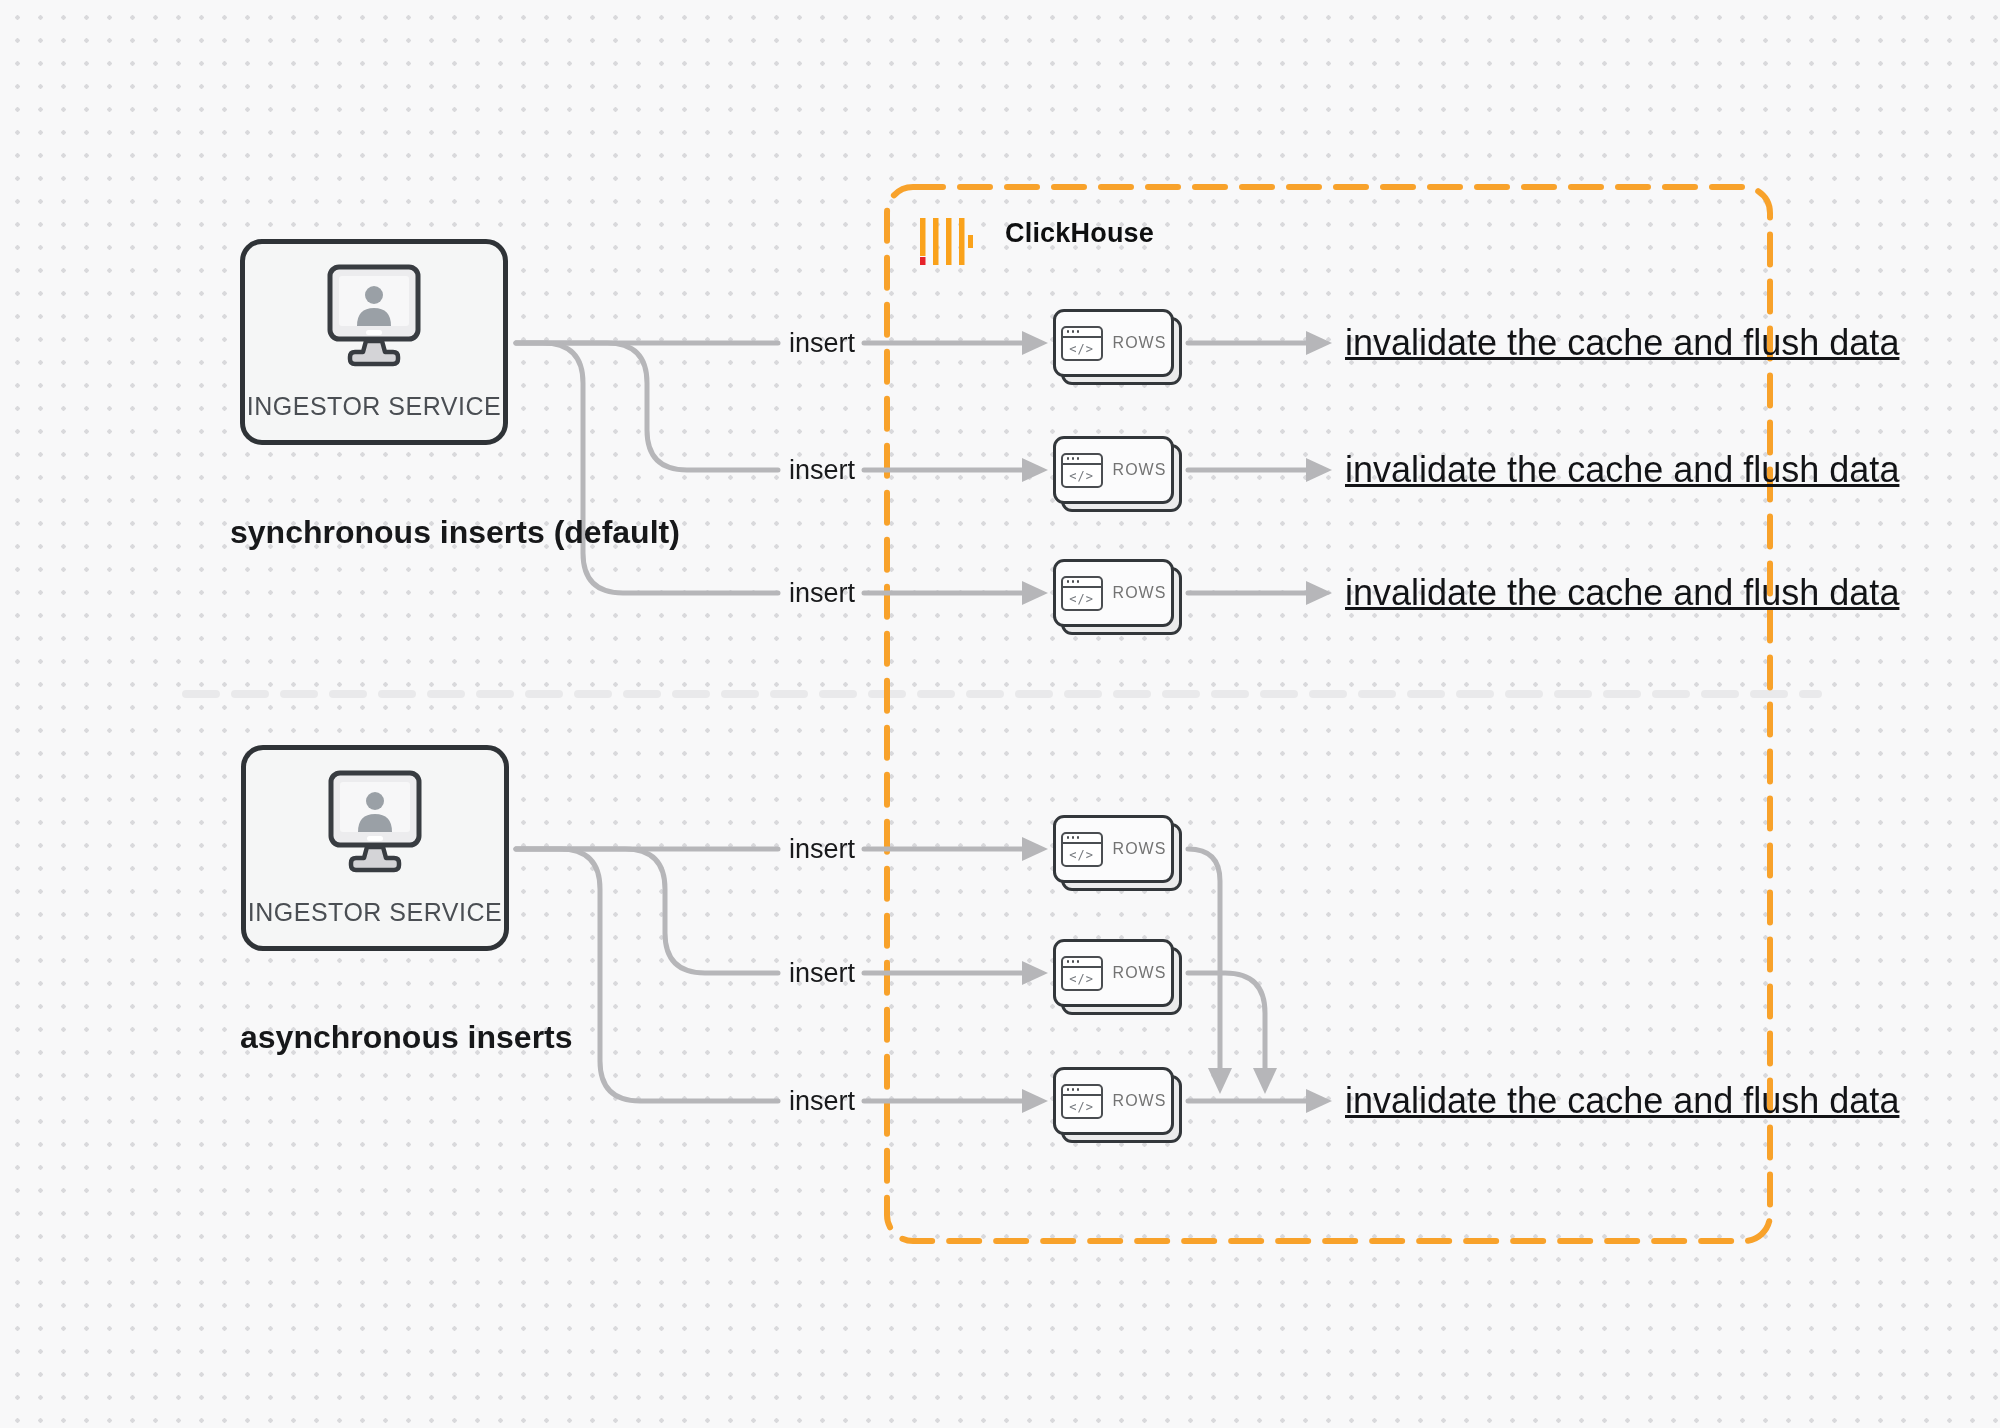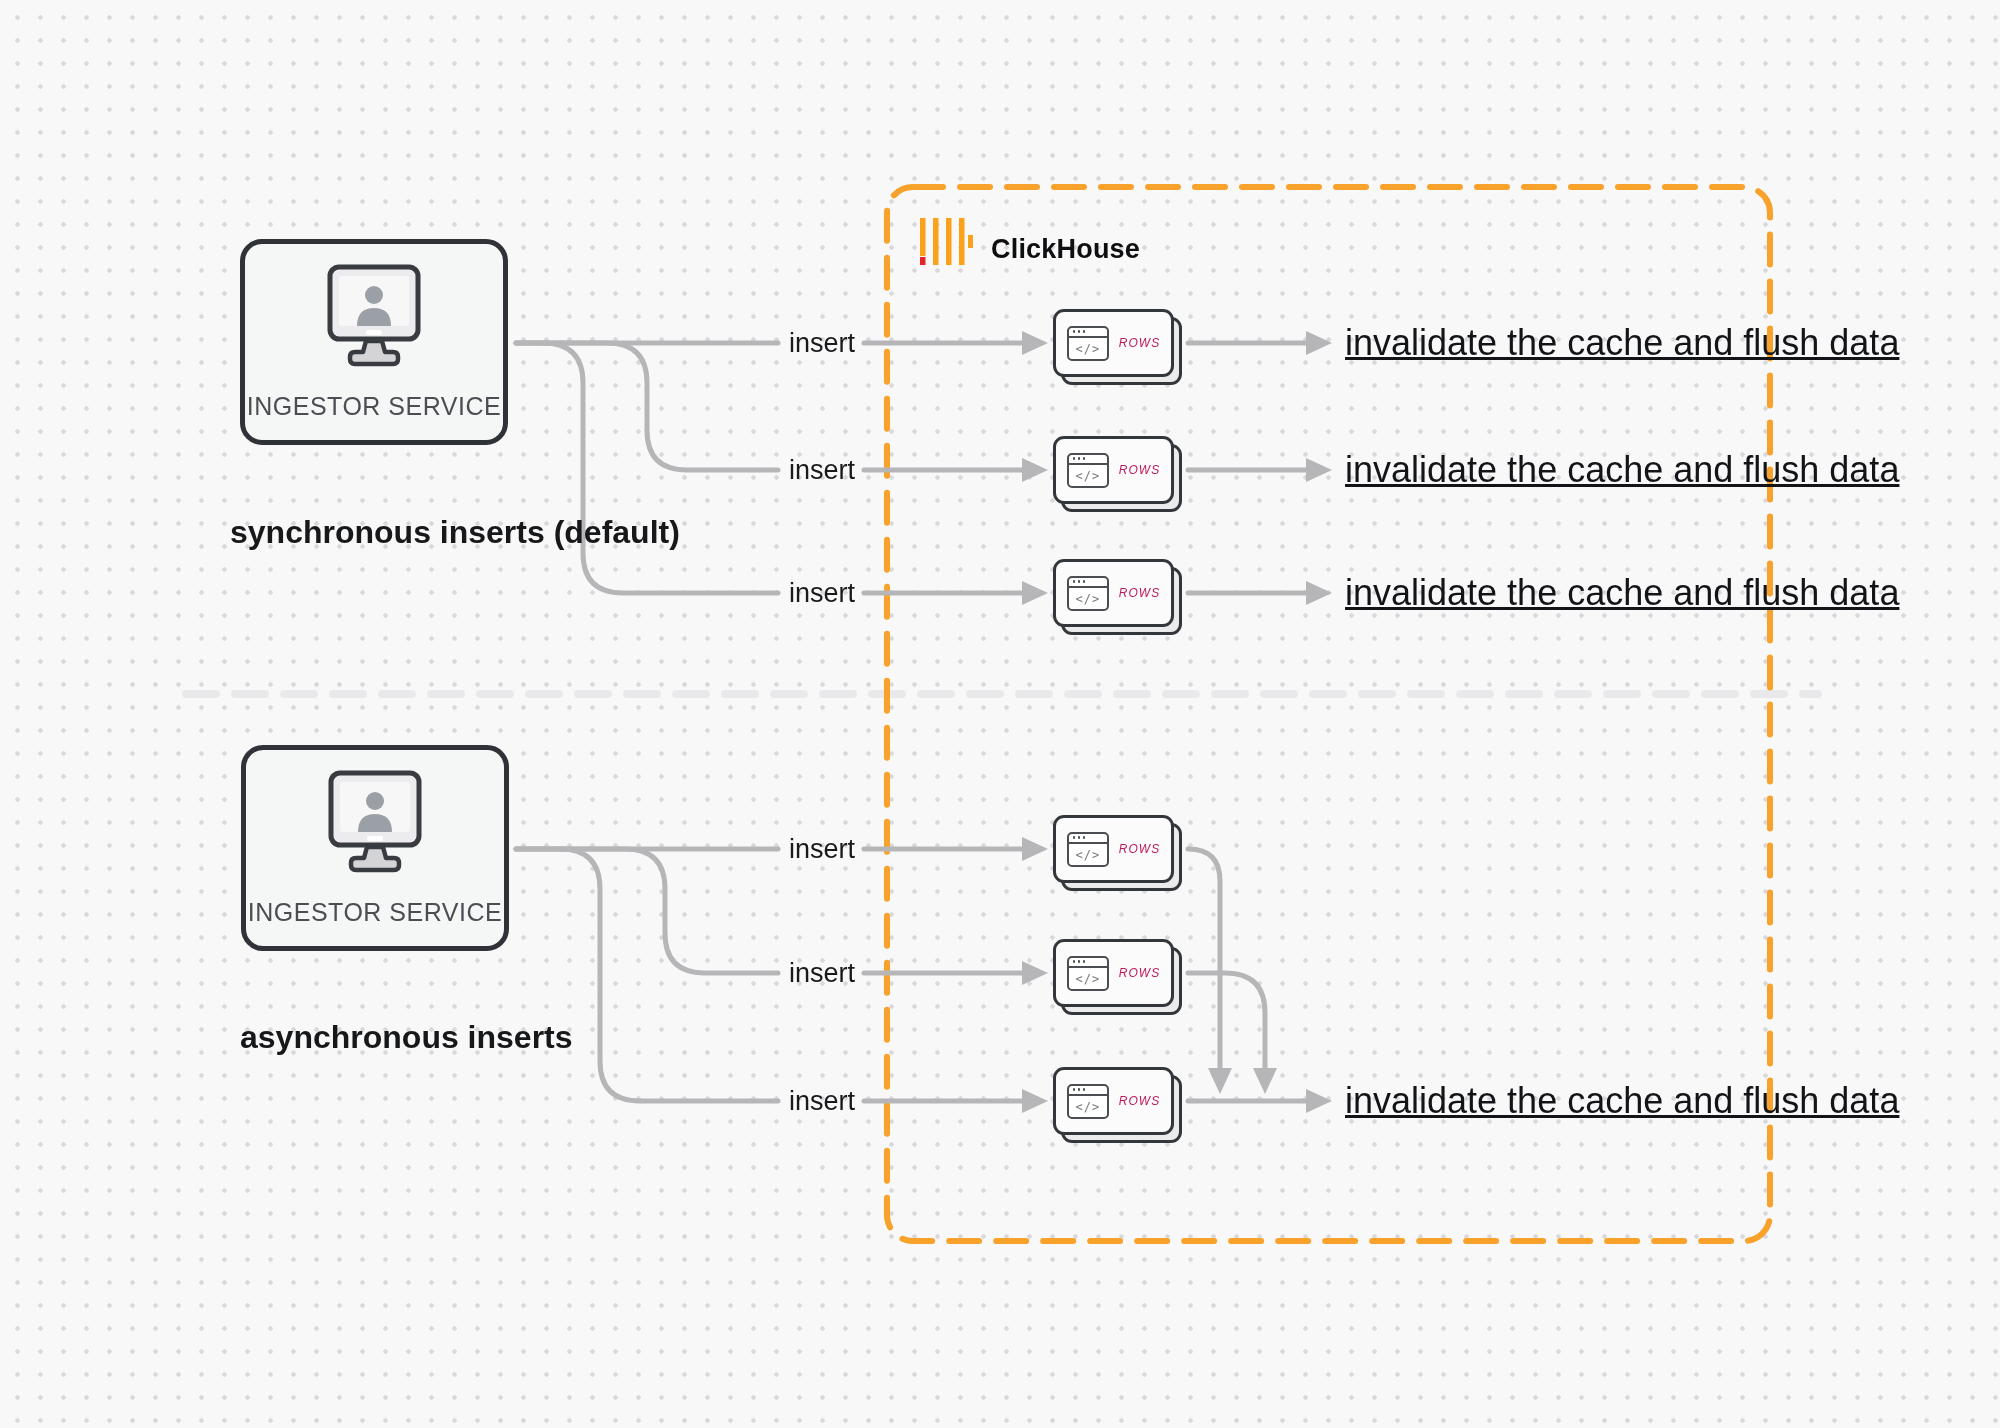--- a/index.html
+++ b/index.html
@@ -26,40 +26,40 @@
   .service-box{
     position:absolute;box-sizing:border-box;width:268px;height:206px;
     background:#f5f6f6;border:5px solid #2f3337;border-radius:22px;
     display:flex;flex-direction:column;align-items:center;justify-content:center;gap:16px;
   }
   .service-label{font-size:25px;color:#4a4e53;letter-spacing:.5px;}
 
   .caption{position:absolute;font-weight:700;font-size:32px;color:#17181a;white-space:nowrap;}
 
   
-  .ch-header{position:absolute;left:920px;top:218px;display:flex;align-items:flex-end;gap:18px;}
+  .ch-header{position:absolute;left:920px;top:218px;display:flex;align-items:flex-start;gap:32px;}
   .ch-title{font-size:27px;font-weight:600;color:#0e0f10;letter-spacing:.2px;}
 
   
   .row-card{position:absolute;width:130px;height:77px;}
   .card-back{
     position:absolute;left:8px;top:8px;box-sizing:border-box;width:121px;height:68px;
     background:#ebebec;border:3px solid #33373b;border-radius:11px;
   }
   .card-front{
     position:absolute;left:0;top:0;box-sizing:border-box;width:121px;height:68px;
     background:#fbfbfc;border:3px solid #33373b;border-radius:11px;
     display:flex;align-items:center;justify-content:center;gap:10px;
   }
   .browser-icon{box-sizing:border-box;width:42px;height:35px;border:2px solid #4a4d51;border-radius:5px;background:#ffffff;overflow:hidden;}
   .browser-top{box-sizing:border-box;height:10px;border-bottom:2px solid #4a4d51;display:flex;align-items:center;gap:2.5px;padding-left:4px;}
   .bdot{width:2.5px;height:2.5px;background:#4a4d51;border-radius:50%;}
   .browser-code{height:22px;display:flex;align-items:center;justify-content:center;
     font-family:"DejaVu Sans Mono",monospace;font-size:12px;color:#75797e;letter-spacing:1px;}
-  .rows-label{font-size:12px;font-style:italic;color:#be185d;letter-spacing:1px;}
+  .rows-label{font-size:16px;color:#737373;letter-spacing:1px;}
 
   
   .lbl-insert{position:absolute;transform:translate(-50%,-50%);font-size:27px;color:#191a1c;white-space:nowrap;text-align:center;}
   .lbl-outcome{position:absolute;transform:translateY(-50%);font-size:36px;color:#131417;white-space:nowrap;text-decoration:underline;}
 </style>
 </head>
 <body>
 
 <div class="canvas">
 

